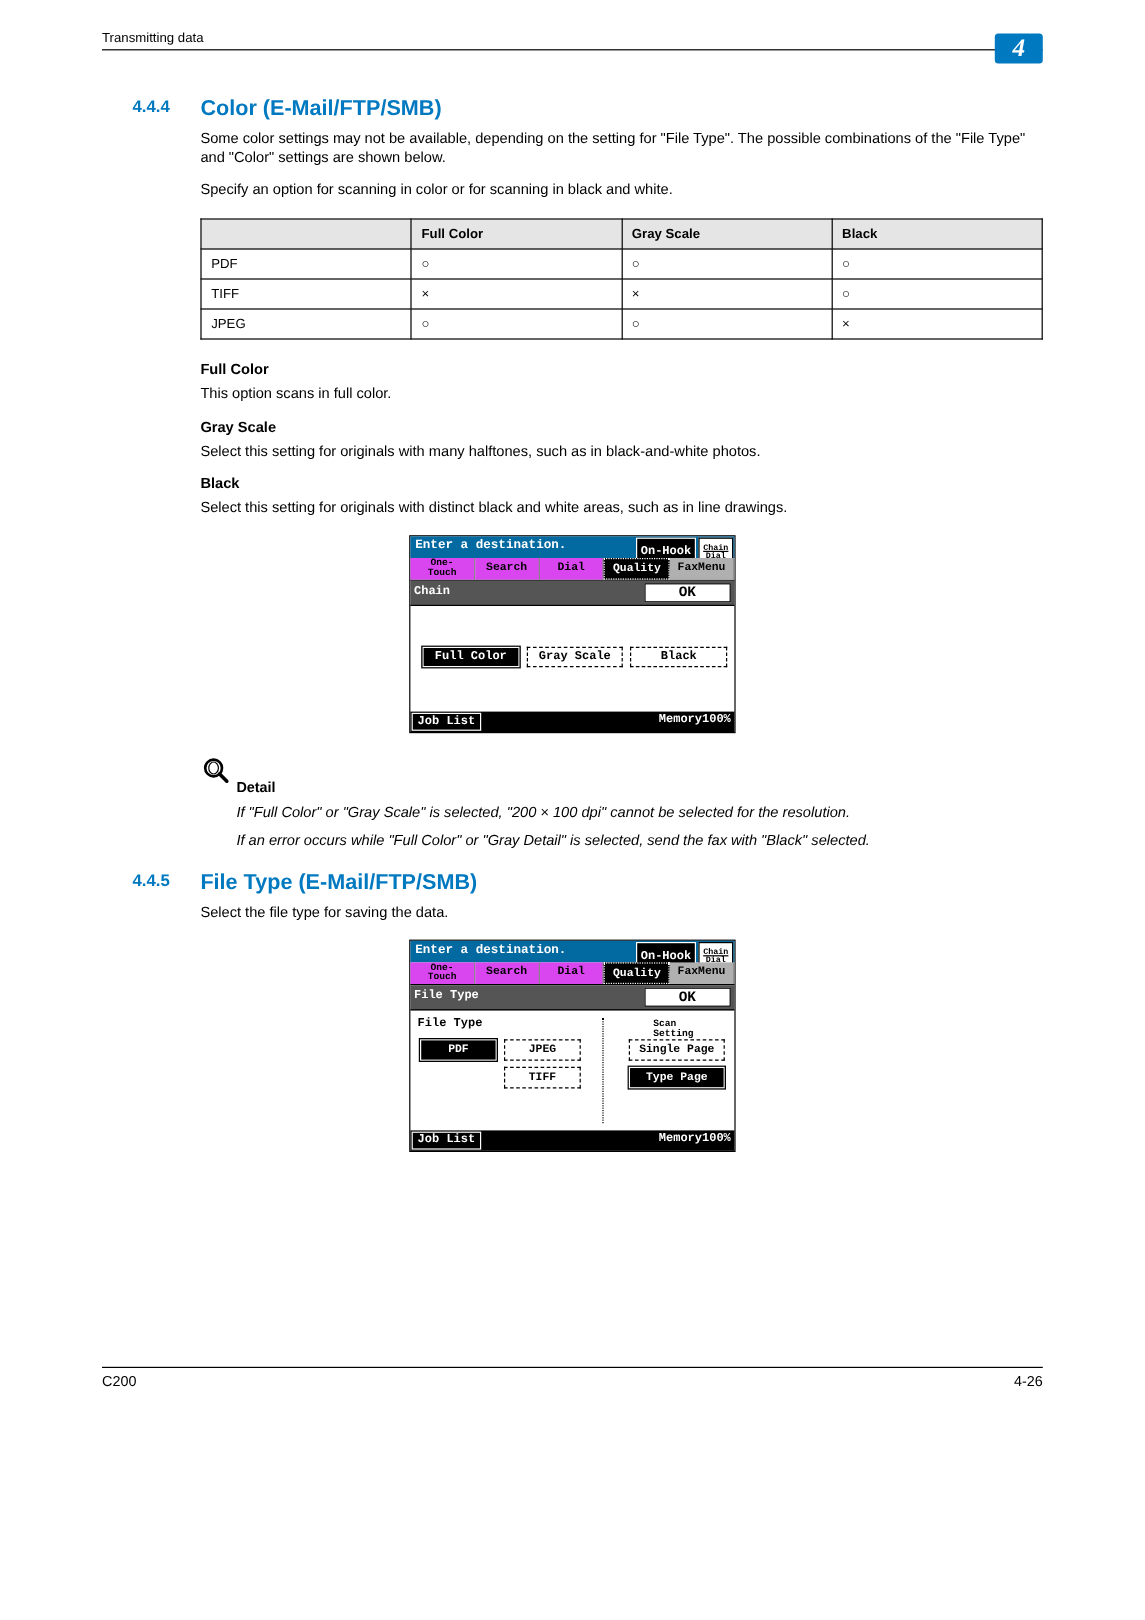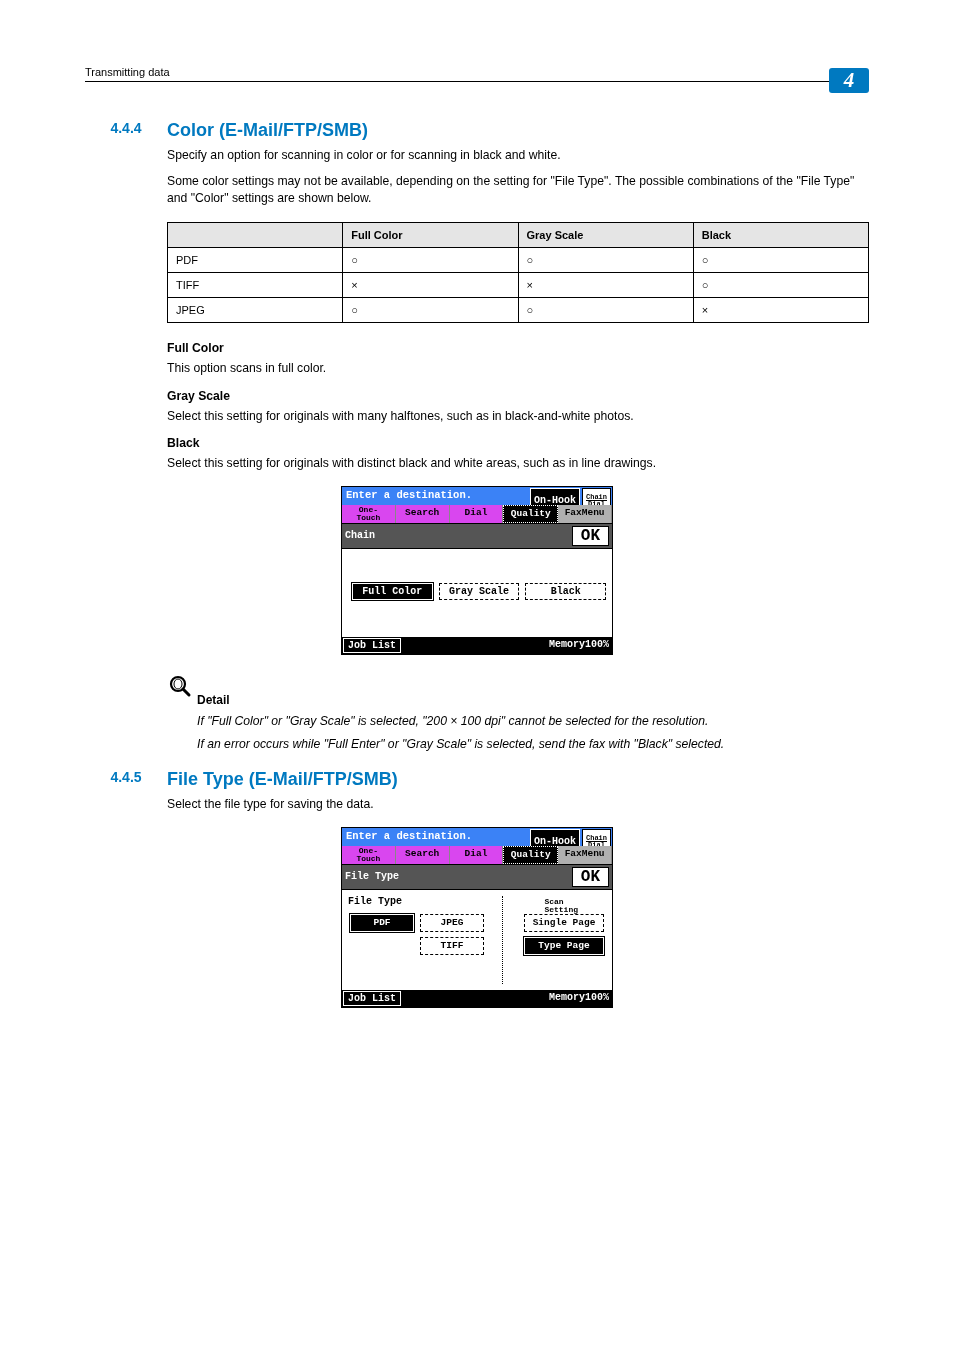--- a/index.html
+++ b/index.html
@@ -13,21 +13,20 @@
     font-size: 12.2px;
     color: #000;
     position: relative;
   }
   .page {
     box-sizing: border-box;
     width: 954px;
     height: 1184px;
     padding: 32px 85px 34px 85px;
     position: relative;
-    margin-top: 40px;
   }
   .top-rule {
     position: relative;
     height: 18px;
   }
   .top-rule .line {
     position: absolute;
     top: 9px;
     left: 0;
     right: 0;
@@ -115,21 +114,21 @@
     width: 272px;
     margin: 14px auto 18px auto;
     border: 1px solid #000;
     background: #fff;
     font-family: "Courier New", monospace;
     font-size: 10.5px;
     box-sizing: border-box;
   }
   .screen .titlebar {
     display: flex;
-    background: #3b82f6;
+    background: #0369a1;
     color: #fff;
     align-items: stretch;
     height: 18px;
   }
   .screen .titlebar .t-left {
     flex: 1;
     padding: 2px 4px;
     font-weight: bold;
   }
   .screen .titlebar .t-btn {
@@ -194,23 +193,23 @@
   }
   .screen .subbar.dark .lab{
      color:#fff;
   }
   .screen .subbar.dark{
      background:#555;
   }
   .screen .subbar .ok {
     background: #fff;
     border: 1px solid #000;
-    padding: 0px 8px;
-    font-weight: bold;
-    font-size: 16px;
+    padding: 0px 28px;
+    font-weight: bold;
+    font-size: 12px;
   }
   .screen .area {
     height: 88px;
     position: relative;
     padding: 6px;
     box-sizing: border-box;
   }
   .screen .opt-row {
     display: flex;
     gap: 6px;
@@ -365,22 +364,22 @@
     <div class="chapter-tab">4</div>
   </div>
 
   <div class="content">
 
     <div class="h-row">
       <div class="sec-num">4.4.4</div>
       <div class="sec-title">Color (E-Mail/FTP/SMB)</div>
     </div>
     <div class="body-indent">
+      <p class="para">Some color settings may not be available, depending on the setting for "File Type". The possible combinations of the "File Type" and "Color" settings are shown below.</p>
       <p class="para">Specify an option for scanning in color or for scanning in black and white.</p>
-      <p class="para">Some color settings may not be available, depending on the setting for "File Type". The possible combinations of the "File Type" and "Color" settings are shown below.</p>
 
       <table class="compat">
         <thead>
           <tr>
             <th class="blank" style="width:25%"></th>
             <th style="width:25%">Full Color</th>
             <th style="width:25%">Gray Scale</th>
             <th style="width:25%">Black</th>
           </tr>
         </thead>
@@ -455,21 +454,21 @@
       <span class="detail-icon">
         <svg width="26" height="26" viewBox="0 0 26 26">
           <circle cx="11" cy="11" r="7" fill="none" stroke="#000" stroke-width="2.2"></circle>
           <ellipse cx="11" cy="11" rx="4" ry="5" fill="none" stroke="#000" stroke-width="1"></ellipse>
           <line x1="16" y1="16" x2="22" y2="22" stroke="#000" stroke-width="3" stroke-linecap="round"></line>
         </svg>
       </span>
       <div class="detail-label" style="margin-left:30px; margin-top:-6px;">Detail</div>
       <div class="detail-text">
         <p>If "Full Color" or "Gray Scale" is selected, "200 × 100 dpi" cannot be selected for the resolution.</p>
-        <p>If an error occurs while "Full Enter" or "Gray Scale" is selected, send the fax with "Black" selected.</p>
+        <p>If an error occurs while "Full Color" or "Gray Detail" is selected, send the fax with "Black" selected.</p>
       </div>
     </div>
 
     <div class="h-row">
       <div class="sec-num">4.4.5</div>
       <div class="sec-title">File Type (E-Mail/FTP/SMB)</div>
     </div>
     <div class="body-indent">
       <p class="para">Select the file type for saving the data.</p>
     </div>
@@ -516,13 +515,17 @@
         </div>
       </div>
       <div class="footbar">
         <span class="jl">Job List</span>
         <span class="mem">Memory100%</span>
       </div>
     </div>
 
   </div>
 
+  <div class="footer">
+    <span class="model">C200</span>
+    <span class="pg">4-26</span>
+  </div>
 </div>
 
 </body></html>

